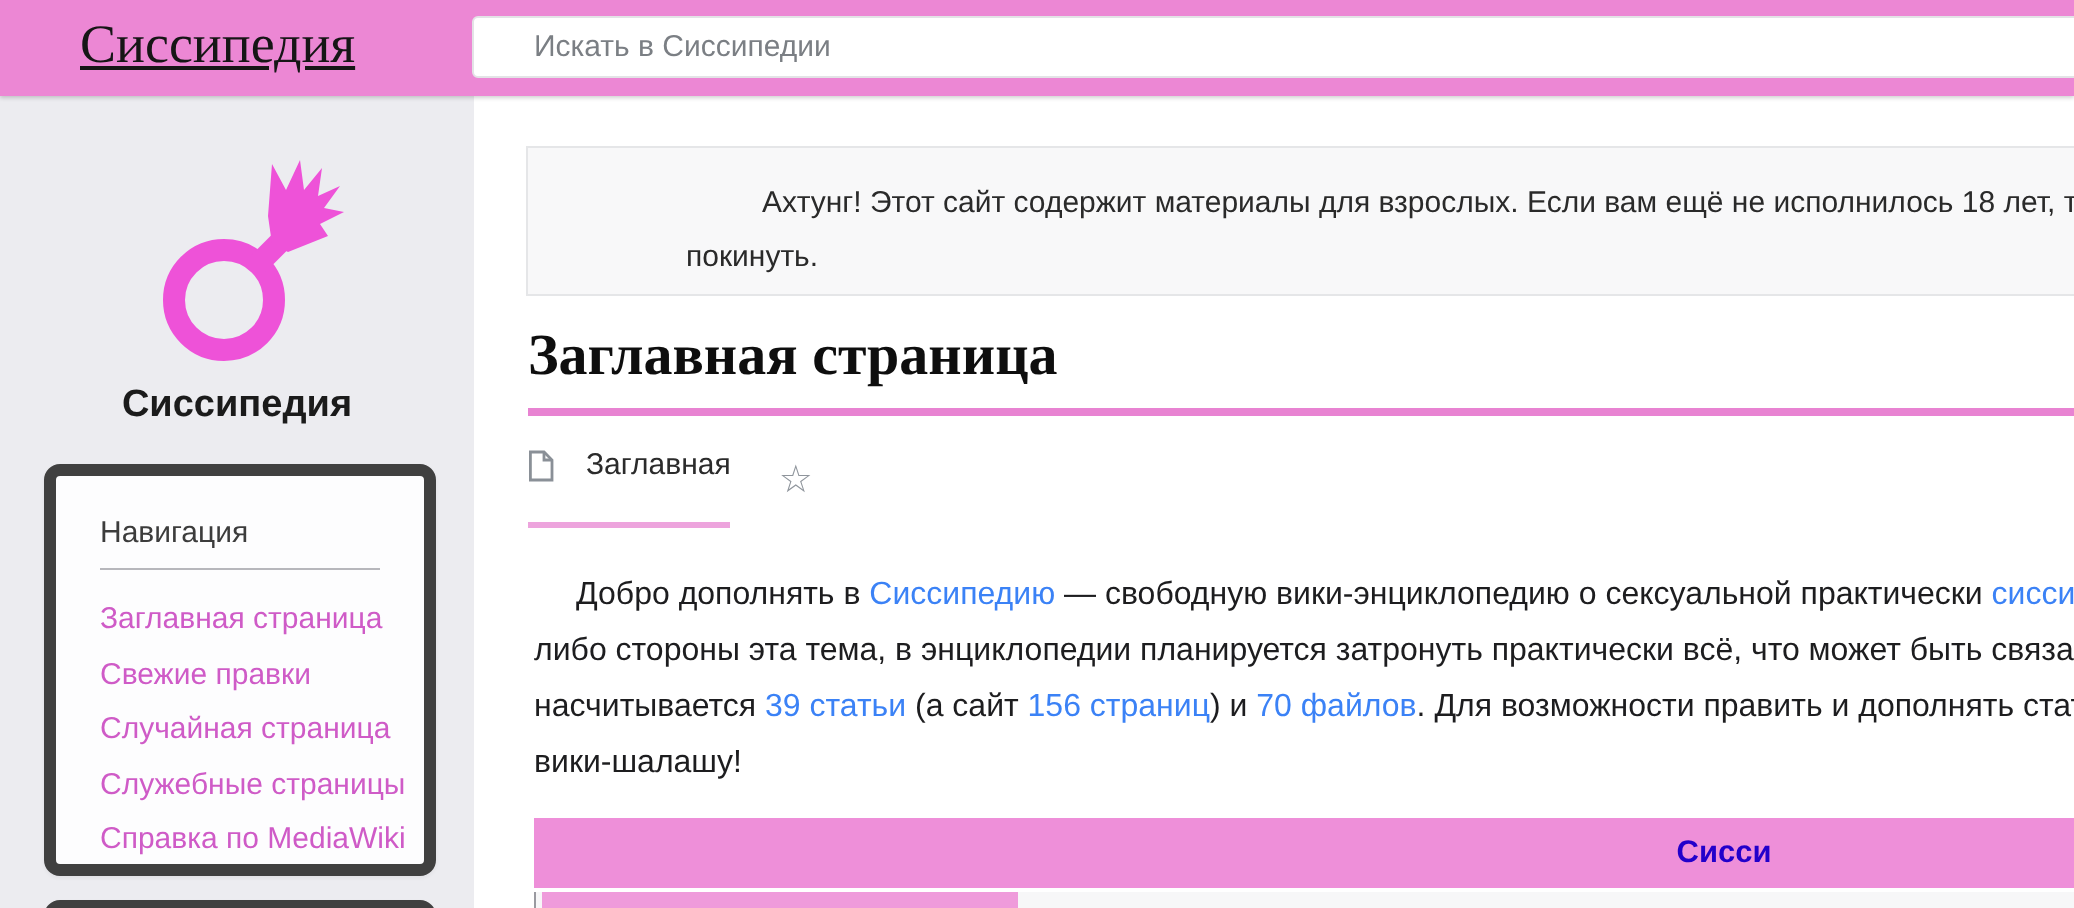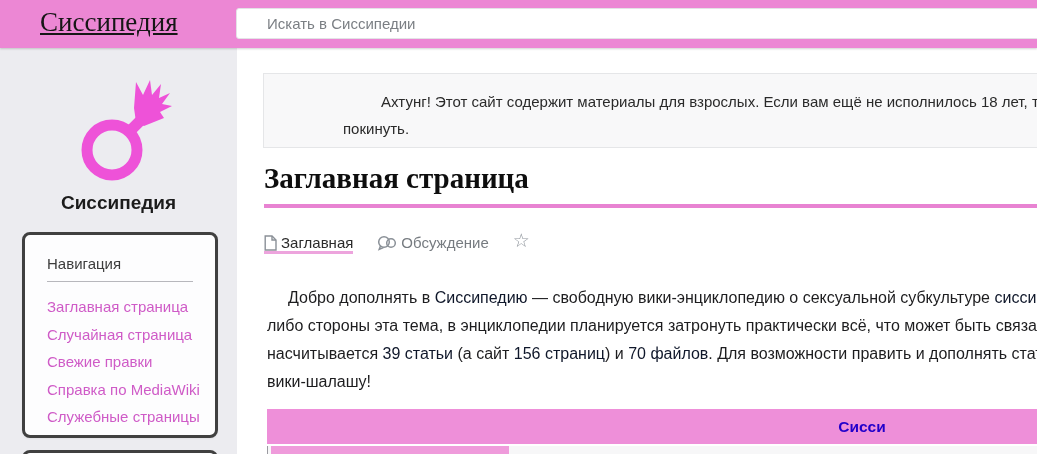--- a/index.html
+++ b/index.html
@@ -16,21 +16,21 @@
             font-family:"Liberation Sans", sans-serif; outline:none; }
   #search::placeholder { color:#7b7f84; }
 
   
   #sidebar { position:absolute; left:0; top:48px; width:237px; height:406px; background:#ececf0; }
   #logo-link { position:absolute; left:0; top:22px; width:237px; height:160px; cursor:pointer; }
   #logo-svg { position:absolute; left:72px; top:8px; }
   #logo-label { position:absolute; left:0; top:122px; width:237px; text-align:center;
                 font-size:19px; font-weight:bold; color:#1b1b1b; }
   .side-card { position:absolute; left:22px; width:196px; background:#fdfdfe;
-               border:3px solid #404040; border-radius:8px; box-shadow:0 1px 2px rgba(0,0,0,.05); }
+               border:6px solid #404040; border-radius:8px; box-shadow:0 1px 2px rgba(0,0,0,.05); }
   #nav-card { top:184px; height:206px; padding:20px 22px; }
   #nav-title { font-size:15px; color:#3c3c3c; padding-bottom:9px; border-bottom:1px solid #b7b7bc;
                margin-bottom:11px; }
   #nav-list { list-style:none; }
   #nav-list a { display:block; font-size:15px; line-height:27.5px; color:#cf5bc7;
                 text-decoration:none; cursor:pointer; white-space:nowrap; }
   #extra-card { top:402px; height:30px; border-radius:8px 8px 0 0; }
 
   
   #content { position:absolute; left:237px; top:48px; width:1000px; height:406px; background:#fff; }
@@ -39,30 +39,30 @@
                 background:#f8f8f9; border:1px solid #e5e6e8; padding:14px 0 0 79px;
                 font-size:15px; color:#2a2a2a; line-height:27px; }
   #sitenotice .bline { white-space:nowrap; }
   #sitenotice .bline.first { text-indent:38px; }
 
   #page-title { position:absolute; left:27px; top:114px; font-family:"Liberation Serif", serif;
                 font-size:29px; color:#0e0e0e; white-space:nowrap; }
   #title-rule { position:absolute; left:27px; top:156px; width:1010px; height:4px; background:#e883d2; }
 
   #tabs { position:absolute; left:27px; top:181px; height:30px; display:flex; align-items:center; }
-  .tab { display:flex; align-items:center; gap:4px; font-size:15px; cursor:pointer;
-         padding-bottom:0; margin-right:24px; }
+  .tab { display:flex; align-items:center; gap:16px; font-size:15px; cursor:pointer;
+         padding-bottom:20px; margin-right:24px; }
   .tab.active { color:#2b2b2b; border-bottom:3px solid #eda4dd; }
   .tab.inactive { color:#767b80; border-bottom:3px solid transparent; }
   #star-btn { font-size:19px; color:#8f959c; cursor:pointer; padding-bottom:8px; }
 
   #intro { position:absolute; left:30px; top:236px; font-size:16px; color:#1d1d1f; line-height:28px; }
   #intro .pline { white-space:nowrap; }
   #intro .pline.first { text-indent:21px; }
-  #intro .ilink { color:#0f172a; cursor:pointer; }
+  #intro .ilink { color:#3b82f6; cursor:pointer; }
 
   #main-table { position:absolute; left:30px; top:361px; width:1190px; }
   #table-header { height:35px; background:#ee8fd9; display:flex; align-items:center; justify-content:center; }
   #table-header span { font-size:15.5px; font-weight:bold; color:#2200cb; cursor:pointer; }
   #table-row2 { margin-top:2px; height:14px; background:#f7f7f8; border-left:1px solid #9a9aa0;
                 position:relative; }
   #row2-cell { position:absolute; left:3px; top:0; width:238px; height:14px; background:#ef9bdb; }
 </style>
 </head>
 <body>
@@ -86,30 +86,30 @@
       <div id="logo-label">Сиссипедия</div>
     </div>
 
     <div id="nav-card" class="side-card">
       <div id="nav-title">Навигация</div>
       <ul id="nav-list">
           <li>
             <a>Заглавная страница</a>
           </li>
           <li>
+            <a>Свежие правки</a>
+          </li>
+          <li>
             <a>Случайная страница</a>
           </li>
           <li>
-            <a>Свежие правки</a>
+            <a>Служебные страницы</a>
           </li>
           <li>
             <a>Справка по MediaWiki</a>
-          </li>
-          <li>
-            <a>Служебные страницы</a>
           </li>
         </ul>
     </div>
 
     <div id="extra-card" class="side-card"></div>
   </div>
 
   <div id="content">
 
     <div id="sitenotice">
@@ -121,33 +121,25 @@
     <div id="title-rule"></div>
 
     <div id="tabs">
       <div class="tab active">
         <svg width="13" height="16" viewBox="0 0 13 16">
           <path d="M1.2 1 h6.8 l4 4 v10 H1.2 Z" fill="none" stroke="#8a9097" stroke-width="1.4"></path>
           <path d="M8 1 v4 h4" fill="none" stroke="#8a9097" stroke-width="1.4"></path>
         </svg>
         <span>Заглавная</span>
       </div>
-      <div class="tab inactive">
-        <svg width="20" height="16" viewBox="0 0 20 16">
-          <circle cx="7" cy="7" r="5.3" fill="none" stroke="#8a9097" stroke-width="1.5"></circle>
-          <path d="M3.6 10.8 L2.2 14.4 L6.4 12.6" fill="none" stroke="#8a9097" stroke-width="1.5"></path>
-          <circle cx="14" cy="8" r="4.3" fill="none" stroke="#8a9097" stroke-width="1.5"></circle>
-        </svg>
-        <span>Обсуждение</span>
-      </div>
       <div id="star-btn">☆</div>
     </div>
 
     <div id="intro">
-        <div class="pline first"><span>Добро дополнять в </span><span class="ilink">Сиссипедию</span><span> — свободную вики-энциклопедию о сексуальной субкультуре </span><span class="ilink">сисси</span></div>
+        <div class="pline first"><span>Добро дополнять в </span><span class="ilink">Сиссипедию</span><span> — свободную вики-энциклопедию о сексуальной практически </span><span class="ilink">сисси</span></div>
         <div class="pline"><span>либо стороны эта тема, в энциклопедии планируется затронуть практически всё, что может быть связано с с</span></div>
         <div class="pline"><span>насчитывается </span><span class="ilink">39 статьи</span><span> (а сайт </span><span class="ilink">156 страниц</span><span>) и </span><span class="ilink">70 файлов</span><span>. Для возможности править и дополнять статьи з</span></div>
         <div class="pline"><span>вики-шалашу!</span></div>
       </div>
 
     <div id="main-table">
       <div id="table-header">
         <span>Сисси</span>
       </div>
       <div id="table-row2">

